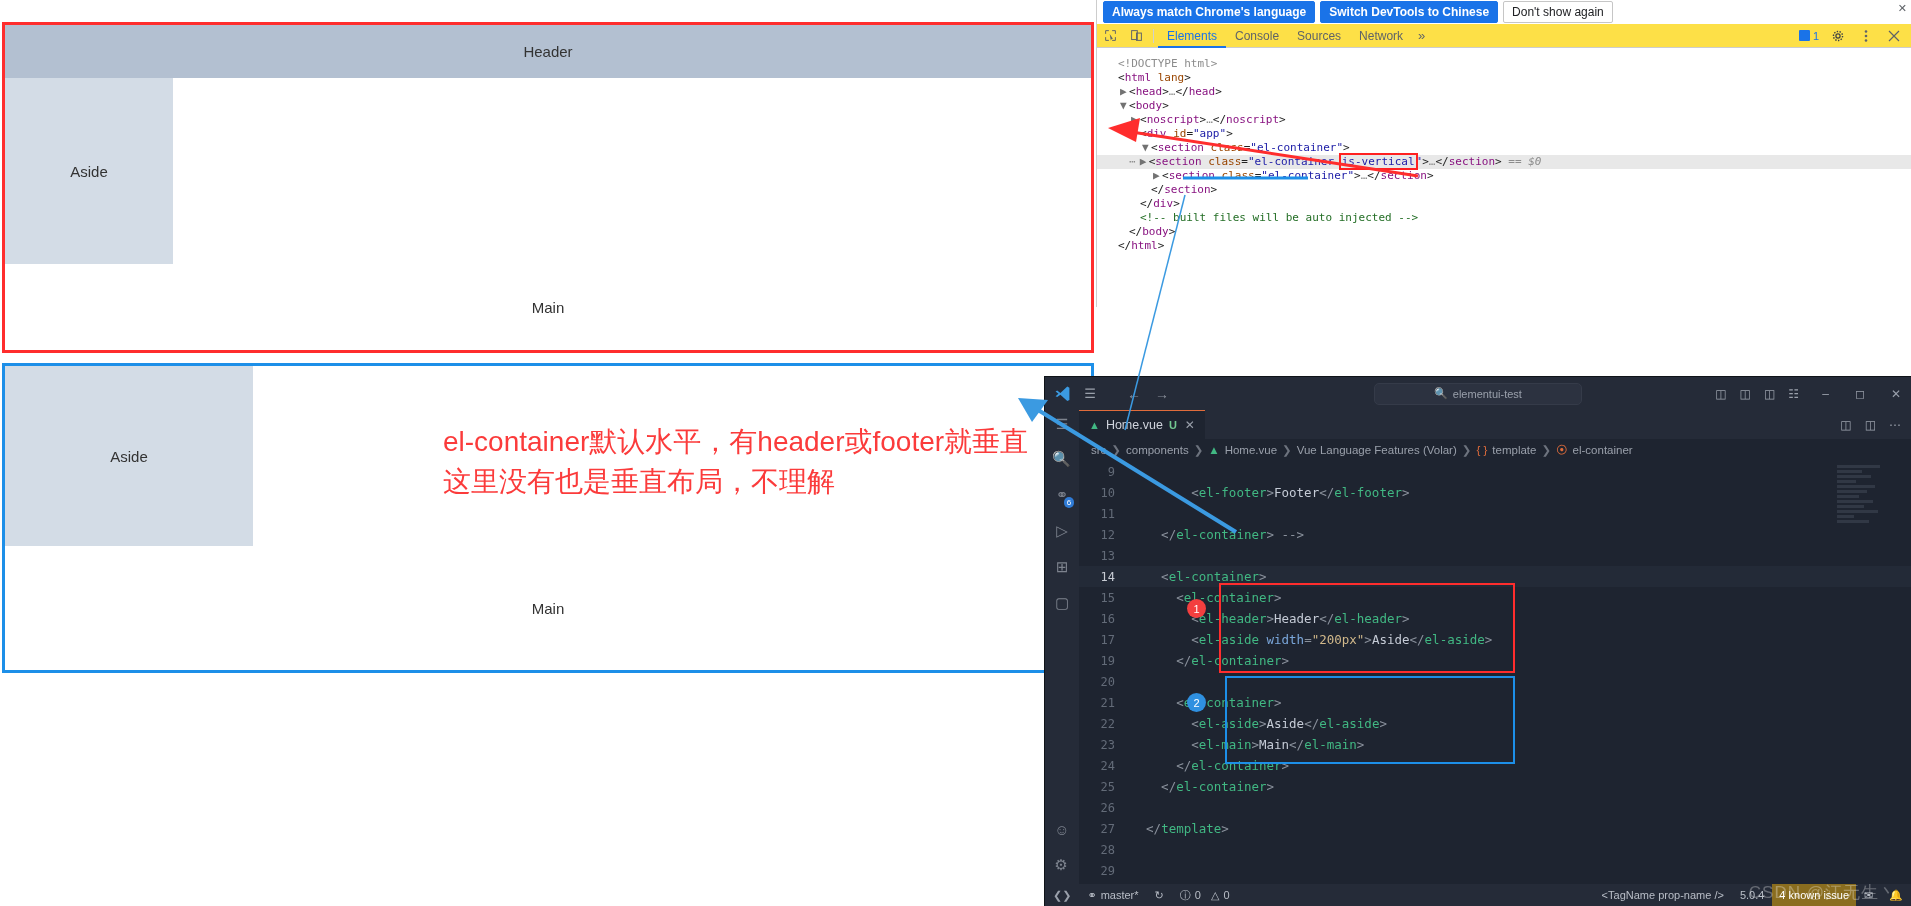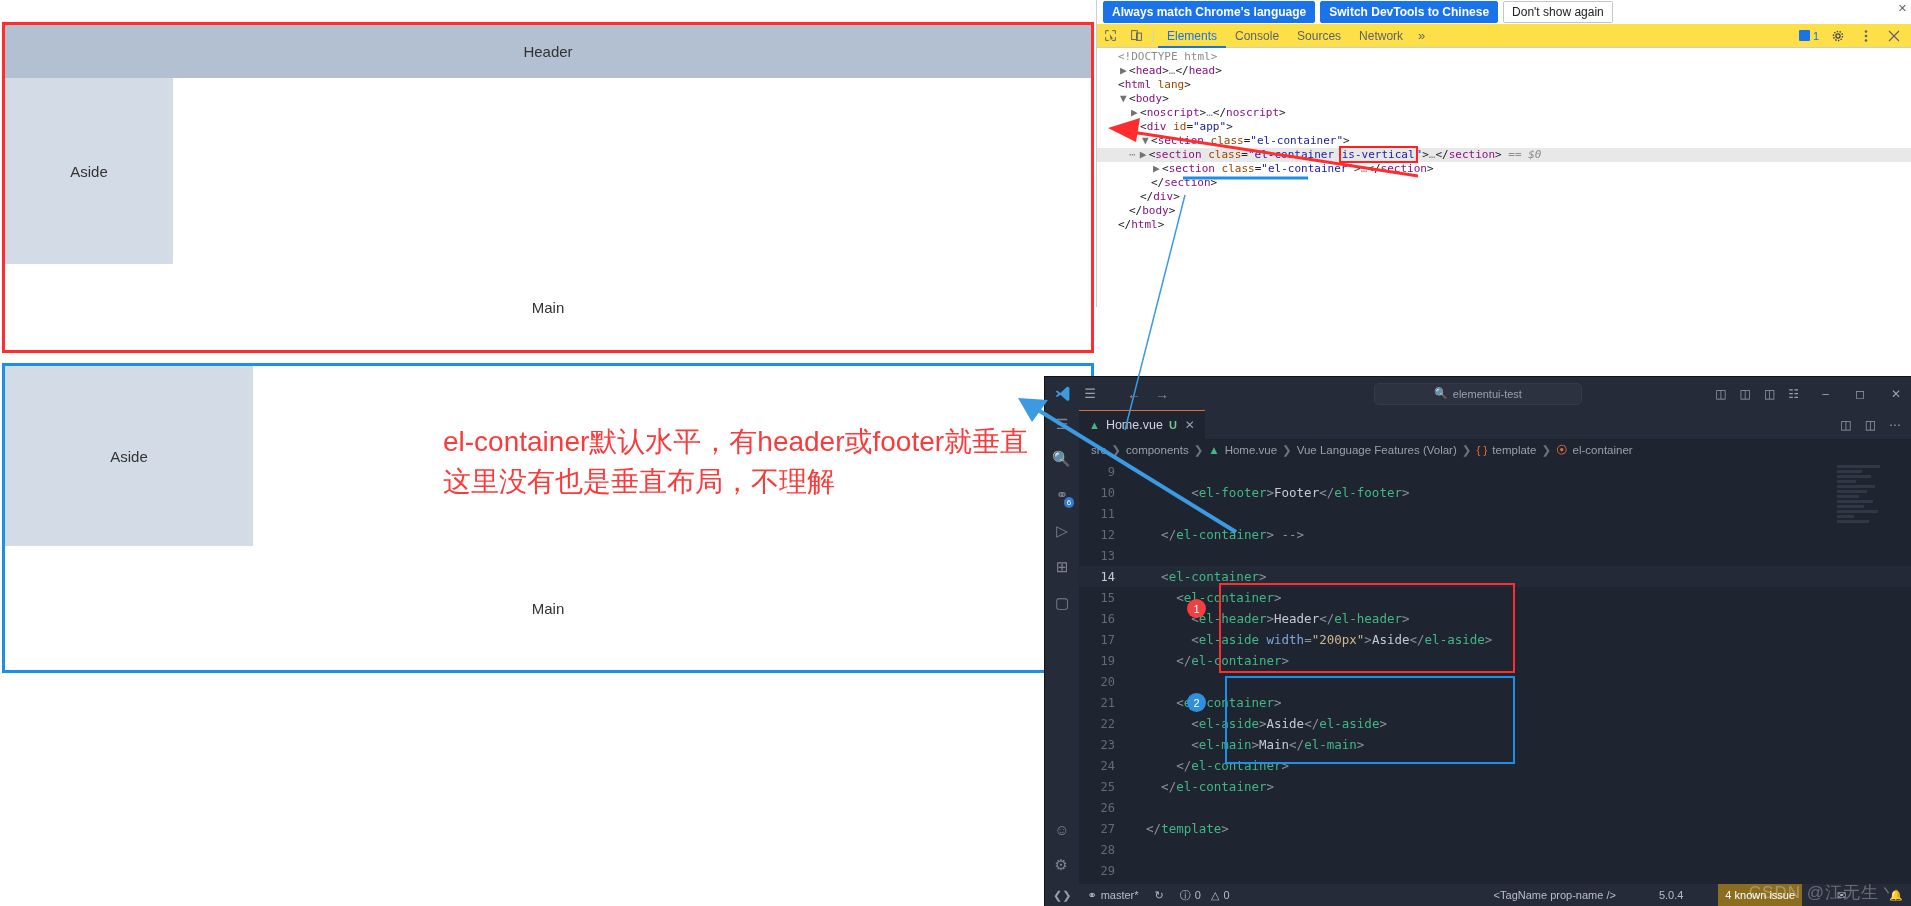--- a/index.html
+++ b/index.html
@@ -111,21 +111,21 @@
   .dt-issue {
     display:flex; align-items:center; gap:3px; font-size:11px; color:#1a73e8;
     padding:1px 4px;
   }
   .dt-issue .sq { width:11px; height:11px; background:#1a73e8; border-radius:1px;
                   display:inline-block; }
 
   .dt-tree {
     position:absolute; left:0; top:49px; right:0; bottom:0;
     font-family:"DejaVu Sans Mono", monospace; font-size:11px;
-    color:#222; padding-top:1px; overflow:hidden;
+    color:#222; padding-top:8px; overflow:hidden;
   }
   .tl { height:14px; line-height:14px; white-space:nowrap; padding-left:6px; }
   .tl.sel { background:#e8e8e8; }
   .tg  { color:#881280; }
   .att { color:#994500; }
   .val { color:#1a1aa6; }
   .pun { color:#222; }
   .com { color:#236e25; }
   .dim { color:#8c8c8c; }
   .arr { color:#727272; display:inline-block; width:9px; }
@@ -238,21 +238,21 @@
   .num-blue { background:#2f90e0; }
 
   .vs-status {
     position:absolute; left:0; bottom:0; right:0; height:22px;
     background:#252b38; display:flex; align-items:center;
     font-size:11px; color:#b9bec7;
   }
   .st-left { display:flex; align-items:center; }
   .st-item { padding:0 8px; display:flex; align-items:center; gap:4px; height:22px;}
   .st-remote { background:#252b38; color:#9aa0ab; padding:0 8px; }
-  .st-right { margin-left:auto; display:flex; align-items:center;gap:27px; }
+  .st-right { margin-left:auto; display:flex; align-items:center; }
   .st-issue { background:#8a6d1f; color:#ffffff; padding:0 7px; height:22px; display:flex; align-items:center;}
 
   .watermark {
     position:absolute; right:14px; bottom:2px;
     color:rgba(255,255,255,0.30); font-size:17px; letter-spacing:1px;
     font-family:"Liberation Sans", sans-serif; pointer-events:none;
   }
 
   
   .overlay { position:absolute; left:0; top:0; width:1911px; height:906px; pointer-events:none; }
@@ -342,30 +342,31 @@
         <div class="dt-icon-btn">
           <svg width="12" height="12" viewBox="0 0 12 12">
               <path d="M1 1l10 10M11 1L1 11" stroke="#5f6368" stroke-width="1.2"></path>
             </svg>
         </div>
       </div>
     </div>
 
     <div class="dt-tree" id="dom-tree">
         <div class="tl"><span style="display:inline-block;width:6px"></span><span class="arr"></span><span class="dim">&lt;!DOCTYPE html&gt;</span></div>
+        <div class="tl"><span style="display:inline-block;width:6px"></span><span class="arr"></span><span class="pun">&lt;</span><span class="tg">html</span> <span class="att">lang</span><span class="pun">&gt;</span></div>
         <div class="tl"><span style="display:inline-block;width:17px"></span><span class="arr">▶</span><span class="pun">&lt;</span><span class="tg">head</span><span class="pun">&gt;</span><span class="dim">…</span><span class="pun">&lt;/</span><span class="tg">head</span><span class="pun">&gt;</span></div>
-        <div class="tl"><span style="display:inline-block;width:6px"></span><span class="arr"></span><span class="pun">&lt;</span><span class="tg">html</span> <span class="att">lang</span><span class="pun">&gt;</span></div>
         <div class="tl"><span style="display:inline-block;width:17px"></span><span class="arr">▼</span><span class="pun">&lt;</span><span class="tg">body</span><span class="pun">&gt;</span></div>
         <div class="tl"><span style="display:inline-block;width:28px"></span><span class="arr">▶</span><span class="pun">&lt;</span><span class="tg">noscript</span><span class="pun">&gt;</span><span class="dim">…</span><span class="pun">&lt;/</span><span class="tg">noscript</span><span class="pun">&gt;</span></div>
         <div class="tl"><span style="display:inline-block;width:28px"></span><span class="arr">▼</span><span class="pun">&lt;</span><span class="tg">div</span> <span class="att">id</span><span class="pun">=</span><span class="val">"app"</span><span class="pun">&gt;</span></div>
         <div class="tl"><span style="display:inline-block;width:39px"></span><span class="arr">▼</span><span class="pun">&lt;</span><span class="tg">section</span> <span class="att">class</span><span class="pun">=</span><span class="val">"el-container"</span><span class="pun">&gt;</span></div>
         <div class="tl sel"><span style="display:inline-block;width:26px"></span><span class="dots">⋯</span><span class="arr">▶</span><span class="pun">&lt;</span><span class="tg">section</span> <span class="att">class</span><span class="pun">=</span><span class="val">"el-container </span><span class="val hl-attr">is-vertical</span><span class="val">"</span><span class="pun">&gt;</span><span class="dim">…</span><span class="pun">&lt;/</span><span class="tg">section</span><span class="pun">&gt;</span> <span class="eq0">== $0</span></div>
         <div class="tl"><span style="display:inline-block;width:50px"></span><span class="arr">▶</span><span class="pun">&lt;</span><span class="tg">section</span> <span class="att">class</span><span class="pun">=</span><span class="val">"el-container"</span><span class="pun">&gt;</span><span class="dim">…</span><span class="pun">&lt;/</span><span class="tg">section</span><span class="pun">&gt;</span></div>
         <div class="tl"><span style="display:inline-block;width:39px"></span><span class="arr"></span><span class="pun">&lt;/</span><span class="tg">section</span><span class="pun">&gt;</span></div>
         <div class="tl"><span style="display:inline-block;width:28px"></span><span class="arr"></span><span class="pun">&lt;/</span><span class="tg">div</span><span class="pun">&gt;</span></div>
+        <div class="tl"><span style="display:inline-block;width:28px"></span><span class="arr"></span><span class="com">&lt;!-- built files will be auto injected --&gt;</span></div>
         <div class="tl"><span style="display:inline-block;width:17px"></span><span class="arr"></span><span class="pun">&lt;/</span><span class="tg">body</span><span class="pun">&gt;</span></div>
         <div class="tl"><span style="display:inline-block;width:6px"></span><span class="arr"></span><span class="pun">&lt;/</span><span class="tg">html</span><span class="pun">&gt;</span></div>
       </div>
   </div>
 
   <div class="vscode">
 
     <div class="vs-title">
       <div class="vs-logo">
         <svg width="17" height="17" viewBox="0 0 16 16">

